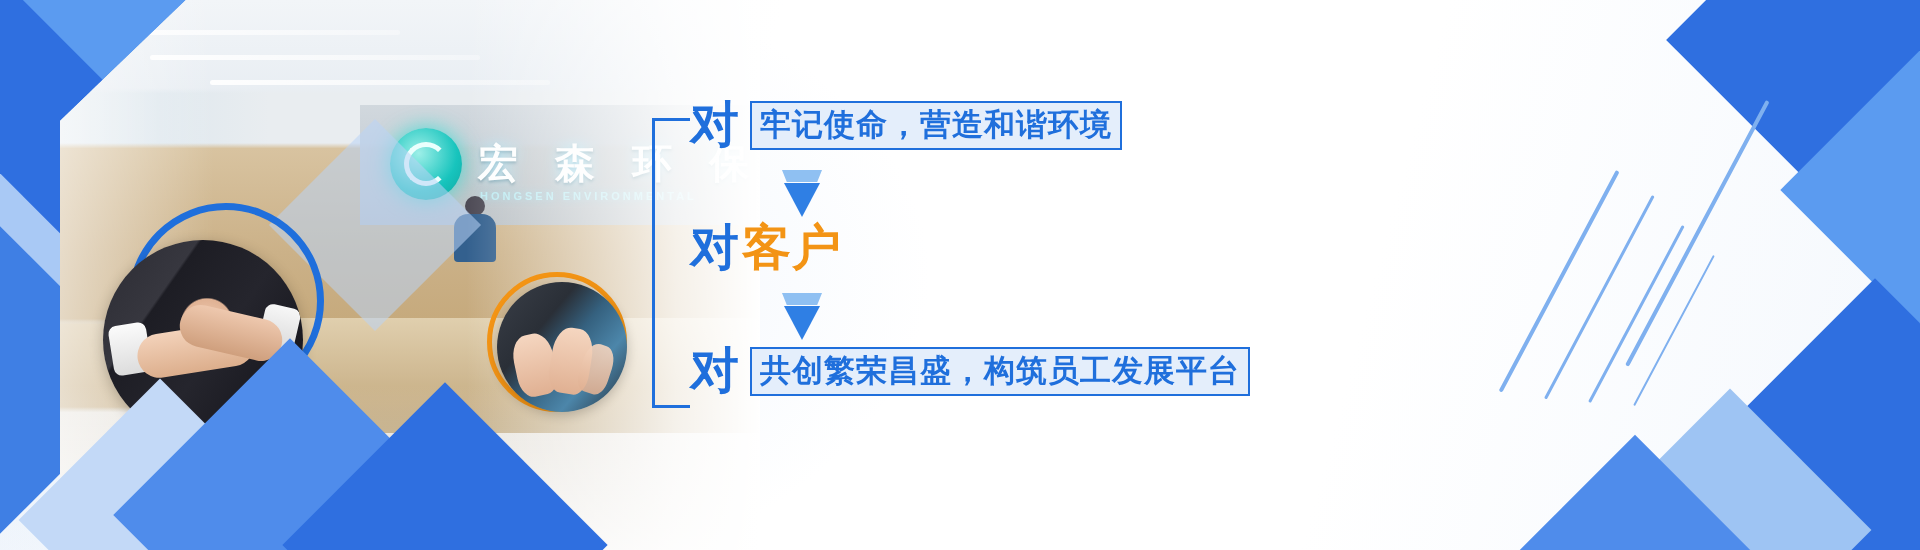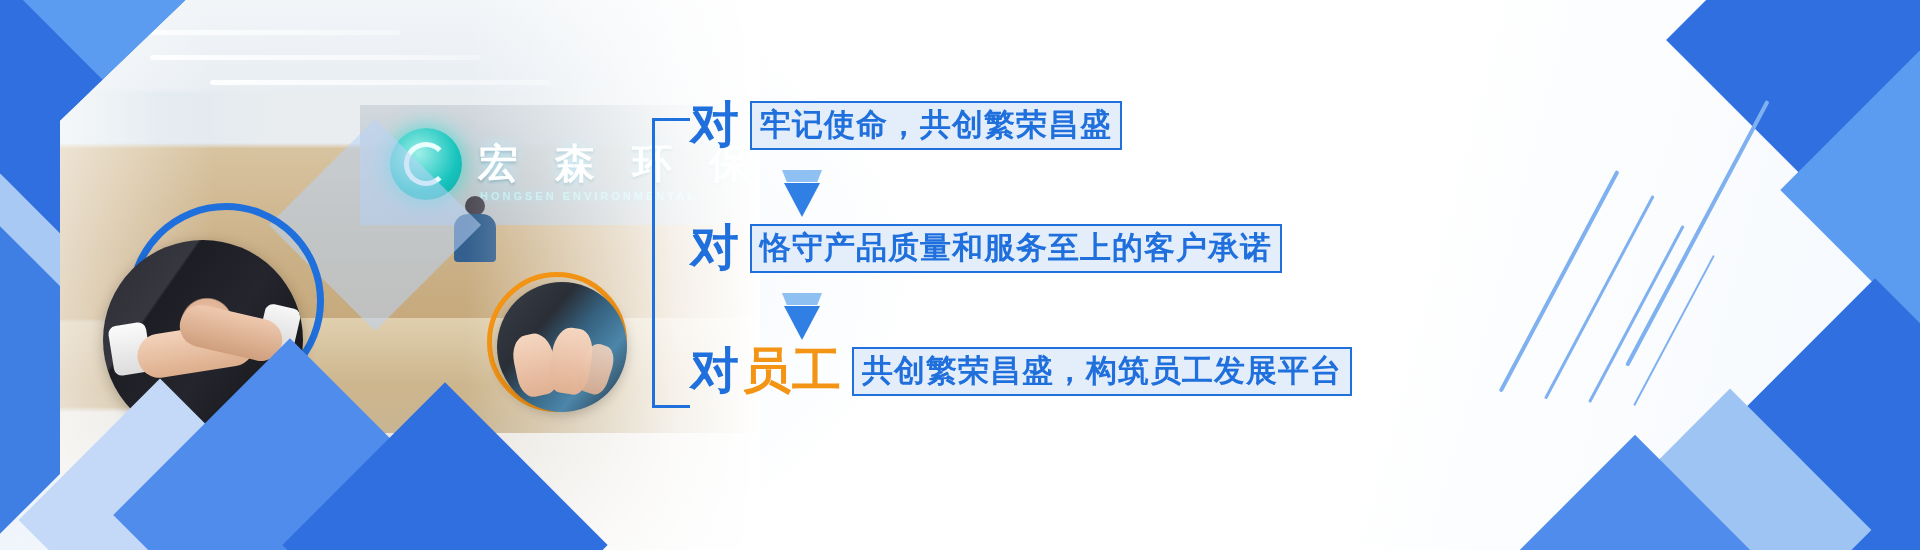--- a/index.html
+++ b/index.html
@@ -347,32 +347,31 @@
     </div>
     <div class="arrow arrow-2">
       <div class="top"></div>
       <div class="bot"></div>
     </div>
 
     <div class="row row-1">
       <div class="lead">
         <span class="dui">对</span>
       </div>
-      <div class="phrase">牢记使命，共创繁荣昌盛</div>
+      <div class="phrase">牢记使命，营造和谐环境</div>
     </div>
 
     <div class="row row-2">
       <div class="lead">
         <span class="dui">对</span>
+        <span class="key">客户</span>
       </div>
-      <div class="phrase">恪守产品质量和服务至上的客户承诺</div>
     </div>
 
     <div class="row row-3">
       <div class="lead">
         <span class="dui">对</span>
-        <span class="key">员工</span>
       </div>
       <div class="phrase">共创繁荣昌盛，构筑员工发展平台</div>
     </div>
 
   </div>
 </div>
 
 </body></html>

